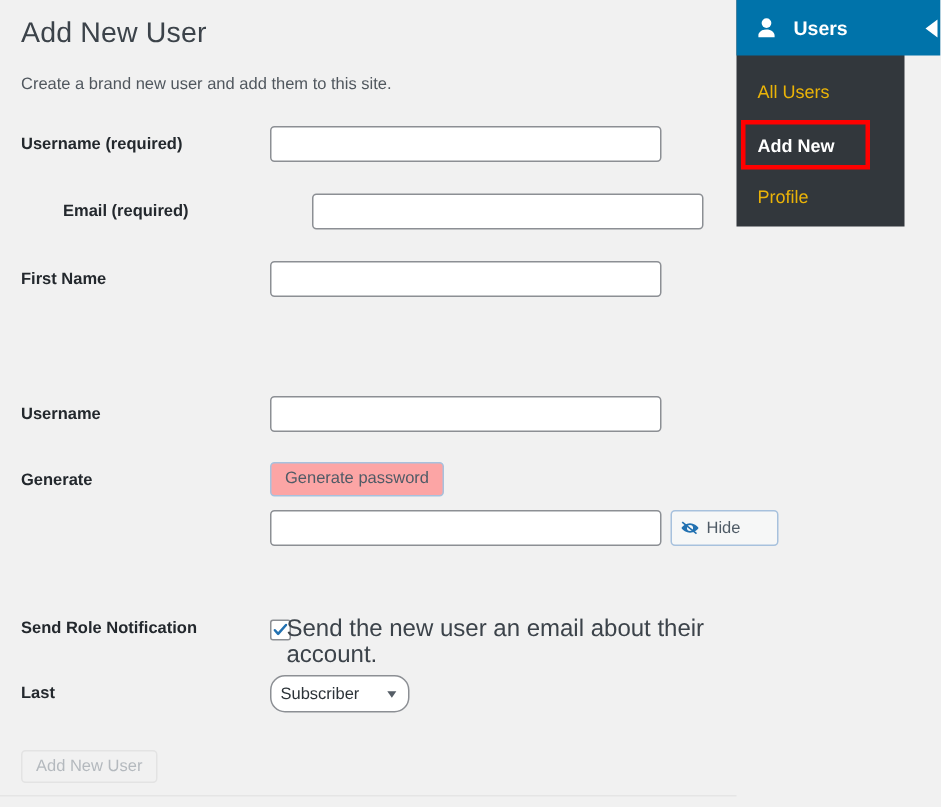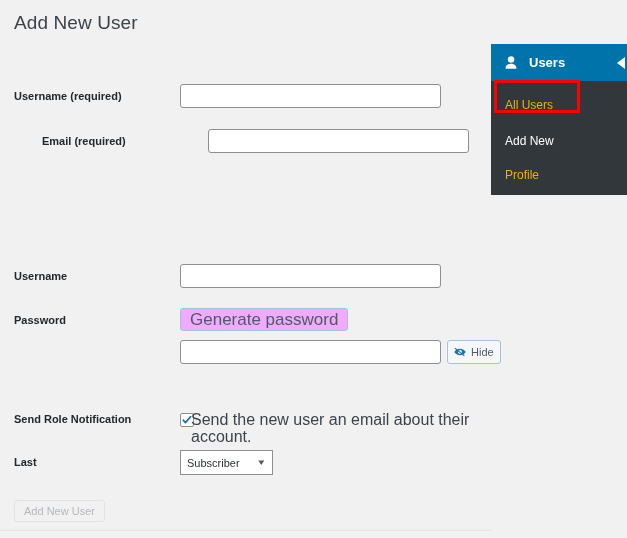--- a/index.html
+++ b/index.html
@@ -87,26 +87,26 @@
   }
 
   
   #generate-password-button {
     position: absolute;
     left: 180px;
     top: 308px;
     height: 23px;
     padding: 0 9px;
     box-sizing: border-box;
-    background: #f0abfc;
+    background: #fca5a5;
     border: 1px solid #a7c1dd;
     border-radius: 3px;
     color: #4f5b66;
     font-family: "Liberation Sans", sans-serif;
-    font-size: 17px;
+    font-size: 11px;
     line-height: 21px;
     cursor: pointer;
     white-space: nowrap;
   }
 
   #password-input {
     position: absolute;
     left: 180px;
     top: 340px;
     width: 261px;
@@ -119,21 +119,21 @@
     font-family: "Liberation Sans", sans-serif;
     padding: 0 6px;
     outline: none;
   }
 
   #hide-password-button {
     position: absolute;
     left: 447px;
     top: 340px;
     height: 24px;
-    padding: 0 6px 0 5px;
+    padding: 0 24px 0 5px;
     box-sizing: border-box;
     background: #f6f7f7;
     border: 1px solid #a7c1dd;
     border-radius: 3px;
     color: #4f5b66;
     font-family: "Liberation Sans", sans-serif;
     font-size: 11px;
     line-height: 22px;
     cursor: pointer;
     white-space: nowrap;
@@ -187,21 +187,21 @@
   }
   #role-select {
     position: absolute;
     left: 180px;
     top: 0;
     width: 93px;
     height: 25px;
     box-sizing: border-box;
     background: #ffffff;
     border: 1px solid #8c8f94;
-    border-radius: 0;
+    border-radius: 10px;
     font-family: "Liberation Sans", sans-serif;
     font-size: 11px;
     color: #2c3338;
     padding: 0 6px;
     display: flex;
     align-items: center;
     justify-content: space-between;
     cursor: pointer;
   }
   #role-select .chev {
@@ -237,24 +237,23 @@
     width: 491px;
     height: 1px;
     background: #e5e5e5;
   }
 
   
   #admin-menu {
     position: absolute;
     left: 491px;
     top: 0;
-    width: 136px;
+    width: 112px;
     height: 151px;
     background: #32373c;
-    margin-top: 44px;
   }
 
   #menu-header {
     position: absolute;
     left: 0;
     top: 0;
     width: 136px;
     height: 37px;
     background: #0073aa;
     display: flex;
@@ -290,21 +289,21 @@
     box-sizing: border-box;
     padding-left: 14px;
     font-size: 12px;
     line-height: 26px;
     color: #eab308;
     cursor: pointer;
     white-space: nowrap;
   }
   .menu-item.current {
     color: #ffffff;
-    font-weight: normal;
+    font-weight: bold;
   }
 
   #menu-item-all-users { top: 48px; }
   #menu-item-add-new   { top: 84px; }
   #menu-item-profile   { top: 118px; }
 
   #highlight-box {
     position: absolute;
     left: 494px;
     top: 80px;
@@ -314,40 +313,45 @@
     border: 3px solid #ff0000;
     pointer-events: none;
   }
 </style>
 </head>
 <body>
 
 <div id="main-content">
 
   <h1 id="page-title">Add New User</h1>
+  <p id="page-description">Create a brand new user and add them to this site.</p>
 
   <div class="form-row" style="top:84px;">
     <span class="field-label">Username (required)</span>
     <input class="text-input" type="text" value="" style="">
   </div>
 
   <div class="form-row" style="top:129px;margin-left:28px;">
     <span class="field-label">Email (required)</span>
     <input class="text-input" type="text" value="" style="">
   </div>
 
+  <div class="form-row" style="top:174px;">
+    <span class="field-label">First Name</span>
+    <input class="text-input" type="text" value="" style="">
+  </div>
 
 
   <div class="form-row" style="top:264px;">
     <span class="field-label">Username</span>
     <input class="text-input" type="text" value="" style="">
   </div>
 
   <div class="form-row" style="top:308px;">
-    <span class="field-label">Password</span>
+    <span class="field-label">Generate</span>
   </div>
   <button id="generate-password-button">Generate password</button>
 
   <input id="password-input" type="text" value="" style="">
 
   <button id="hide-password-button">
     <span>
       <svg width="14" height="14" viewBox="0 0 20 20" aria-hidden="true">
         <path fill="#2271b1" d="M10 5.5c-3.6 0-6.7 2.1-8.2 4.5 1.5 2.4 4.6 4.5 8.2 4.5s6.7-2.1 8.2-4.5C16.7 7.6 13.6 5.5 10 5.5zm0 7.4a2.9 2.9 0 1 1 0-5.8 2.9 2.9 0 0 1 0 5.8z"></path>
         <circle cx="10" cy="10" r="1.5" fill="#ffffff"></circle>

